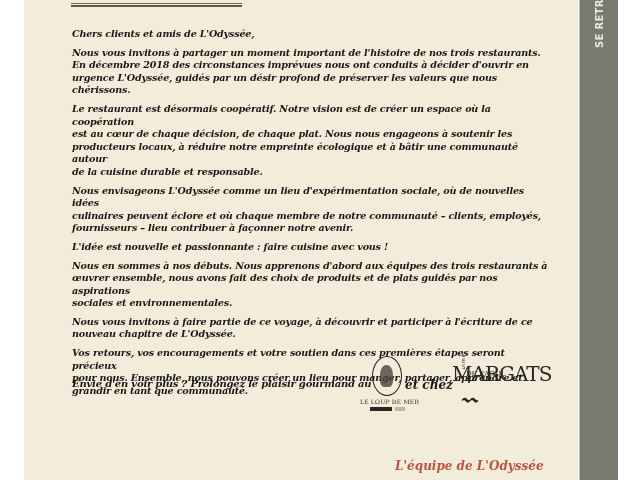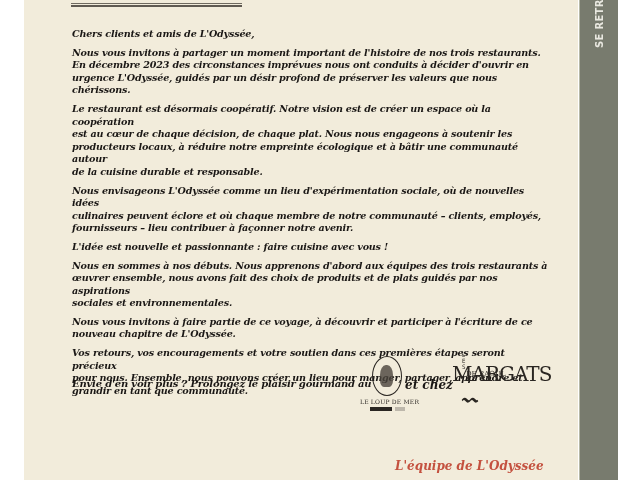--- a/index.html
+++ b/index.html
@@ -93,21 +93,21 @@
 
 <div class="sidebar">
   <div class="sidebar-label">
     <span>SE RETROUVER</span>
   </div>
 </div>
 
 <div class="letter">
   <p>Chers clients et amis de L'Odyssée,</p>
   <p>Nous vous invitons à partager un moment important de l'histoire de nos trois restaurants.
-En décembre 2023 des circonstances imprévues nous ont conduits à décider d'ouvrir en
+En décembre 2018 des circonstances imprévues nous ont conduits à décider d'ouvrir en
 urgence L'Odyssée, guidés par un désir profond de préserver les valeurs que nous chérissons.</p>
   <p>Le restaurant est désormais coopératif. Notre vision est de créer un espace où la coopération
 est au cœur de chaque décision, de chaque plat. Nous nous engageons à soutenir les
 producteurs locaux, à réduire notre empreinte écologique et à bâtir une communauté autour
 de la cuisine durable et responsable.</p>
   <p>Nous envisageons L'Odyssée comme un lieu d'expérimentation sociale, où de nouvelles idées
 culinaires peuvent éclore et où chaque membre de notre communauté – clients, employés,
 fournisseurs – lieu contribuer à façonner notre avenir.</p>
   <p>L'idée est nouvelle et passionnante : faire cuisine avec vous !</p>
   <p>Nous en sommes à nos débuts. Nous apprenons d'abord aux équipes des trois restaurants à

